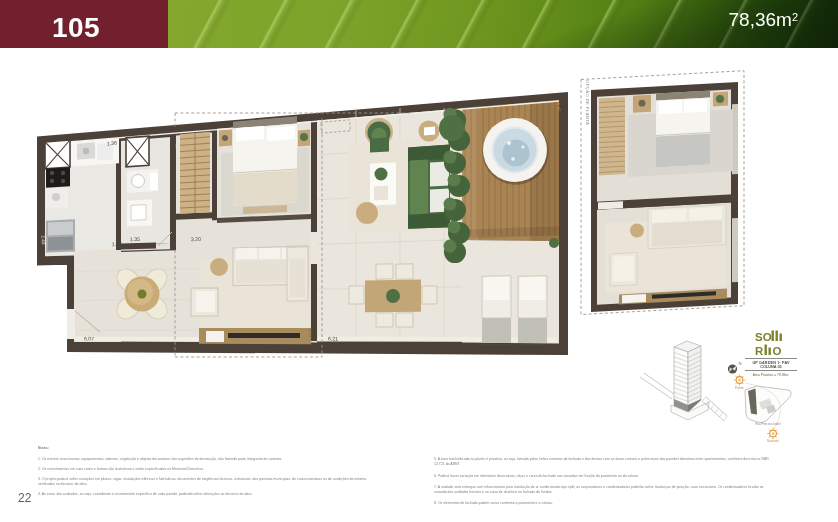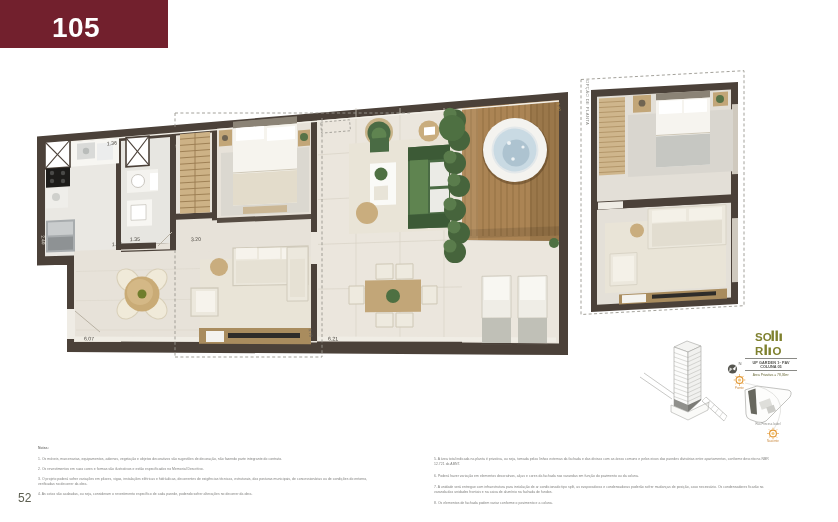--- a/index.html
+++ b/index.html
@@ -17,20 +17,23 @@
 .hdr-green .area { position:absolute; right:40px; top:9px; color:#fff; font-size:19px; font-weight:500; }
 .hdr-green .area sup { font-size:11px; vertical-align:5px; }
 .notes { position:absolute; color:#7d7d7b; font-size:3.4px; line-height:1.55; letter-spacing:0.05px; }
 .pageno { position:absolute; left:18px; top:491px; color:#5c5e50; font-size:12px; }
 .caps { position:absolute; text-align:center; color:#4f4f4b; }
 </style></head>
 <body>
 <div class="page">
   <div class="hdr-red">
       <span>105</span>
+    </div>
+  <div class="hdr-green">
+      <div class="area">78,36m<sup>2</sup></div>
     </div>
 
   <svg width="838" height="522" viewBox="0 0 838 522" style="position:absolute;left:0;top:0;" shape-rendering="auto">
 <polygon points="37.0,136.5 568.0,92.0 568.0,355.0 67.0,352.0 67.0,265.0 37.0,265.0" fill="#4b4139"></polygon>
 <polygon points="45.0,144.8 116.0,139.2 116.0,255.9 45.0,258.1" fill="#eae8e3"></polygon>
 <polygon points="121.0,140.9 170.0,137.1 170.0,243.1 121.0,244.9" fill="#e7e6e1"></polygon>
 <polygon points="176.0,135.4 212.0,132.6 212.0,239.3 176.0,240.7" fill="#e7e2d9"></polygon>
 <polygon points="217.0,128.8 311.0,121.2 311.0,214.9 217.0,219.1" fill="#e7e2d9"></polygon>
 <polygon points="74.0,250.8 121.0,249.2 121.0,342.1 74.0,341.9" fill="#e7e2d9"></polygon>
 <polygon points="121.0,252.1 317.0,245.9 317.0,342.5 121.0,341.5" fill="#e7e2d9"></polygon>
@@ -374,14 +377,14 @@
     <div style="margin-bottom:4.5px;">2. Os revestimentos em suas cores e formas são ilustrativos e estão especificados no Memorial Descritivo.</div>
     <div style="margin-bottom:4.5px;">3. O projeto poderá sofrer variações em pilares, vigas, instalações elétricas e hidráulicas, decorrentes de exigências técnicas, estruturais, das posturas municipais, de concessionárias ou de condições do entorno, verificadas no decorrer da obra.</div>
     <div>4. As cotas são acabadas, ou seja, consideram o revestimento específico de cada parede, podendo sofrer alterações no decorrer da obra.</div>
   </div>
   <div class="notes" style="left:434px; top:457px; width:342px;">
     <div style="margin-bottom:6px;">5. A área total indicada na planta é privativa, ou seja, tomada pelas linhas externas da fachada e das divisas com as áreas comuns e pelos eixos das paredes divisórias entre apartamentos, conforme descrito na NBR 12.721 da ABNT.</div>
     <div style="margin-bottom:6px;">6. Poderá haver variação em elementos decorativos, alças e cores da fachada nas varandas em função do pavimento ou da coluna.</div>
     <div style="margin-bottom:6px;">7. A unidade será entregue com infraestrutura para instalação de ar condicionado tipo split, as evaporadoras e condensadoras poderão sofrer mudanças de posição, caso necessário. Os condensadores ficarão na varanda das unidades frontais e na caixa de alumínio na fachada de fundos.</div>
     <div>8. Os elementos de fachada podem variar conforme o pavimento e a coluna.</div>
   </div>
-  <div class="pageno">52</div>
+  <div class="pageno">22</div>
 </div>
 
 </body></html>

